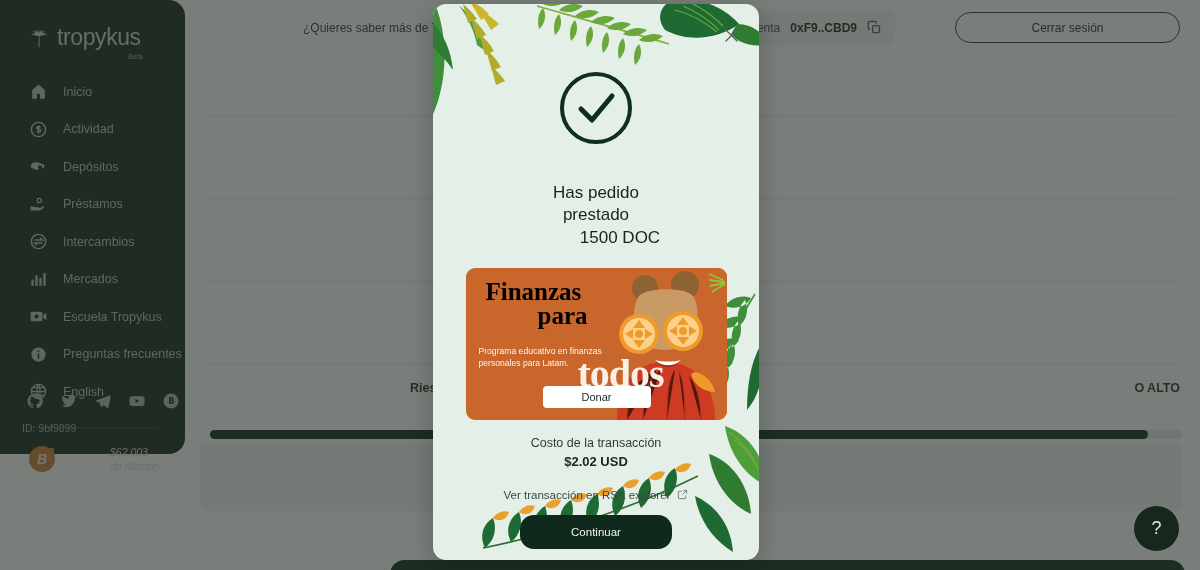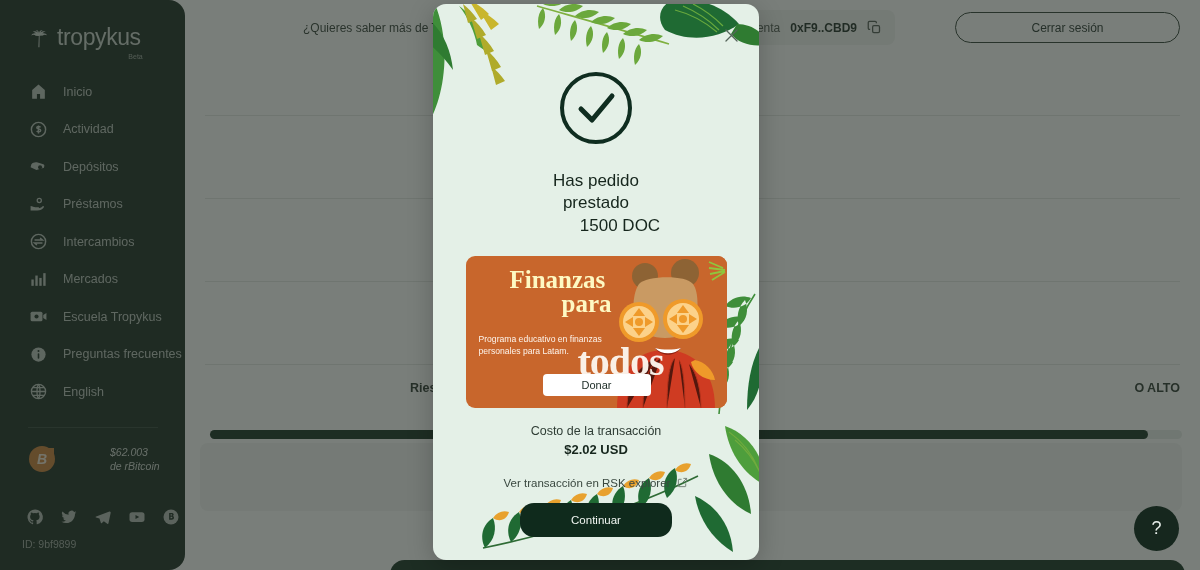--- a/index.html
+++ b/index.html
@@ -7,21 +7,21 @@
     width: 1200px; height: 570px;
     overflow: hidden;
     font-family: "Liberation Sans", sans-serif;
     background: #ffffff;
   }
   #app { position: relative; width: 1200px; height: 570px; background:#fff; }
 
   
   .sidebar {
     position: absolute; left: 0; top: 0;
-    width: 185px; height: 570px;
+    width: 185px; height: 454px;
     background: #14251c;
     border-radius: 0 16px 16px 0;
     z-index: 5;
     padding: 0;
   }
   .logo-row {
     display: flex; align-items: center; gap: 7px;
     padding: 24px 0 0 28px;
   }
   .logo-icon { width: 22px; height: 22px; color: #c9d1cb; }
@@ -177,36 +177,36 @@
     position:absolute; right: 18px; top: 22px;
     width: 19px; height: 19px; color:#55645b; cursor: pointer; z-index: 4;
   }
   .close-x svg { width:19px; height:19px; display:block; }
 
   .modal-inner { position: relative; z-index: 3; padding-top: 64px; text-align:center; }
   .check-circle {
     width: 80px; height: 80px; margin: 0 auto;
   }
   .modal-heading {
-    margin-top: 22px; font-size: 17px; line-height: 1.32;
+    margin-top: 34px; font-size: 17px; line-height: 1.32;
     color:#16261d; font-weight: 400;
   }
   .modal-heading .amt { font-weight: 400; padding-left: 48px; }
 
   .promo-card {
     position: relative; width: 261px; height: 152px; margin: 19px auto 0 auto;
     border-radius: 9px; overflow: hidden;
     background: #c8662c;
   }
   .promo-girl {
     position:absolute; right:0; top:0; width: 118px; height: 152px; overflow:hidden;
   }
   .promo-title {
-    position:absolute; left: 44px; top: 12px;
-    color:#fef9c3; font-family: "Liberation Serif", serif;
+    position:absolute; left: 20px; top: 12px;
+    color:#000000; font-family: "Liberation Serif", serif;
     font-weight: 700; font-size: 25px; line-height: 0.95; text-align: left;
   }
   .promo-title .l2 { display:block; margin-left: 52px; }
   .promo-sub {
     position:absolute; left: 13px; top: 78px; width: 150px;
     text-align:left; color:#fdf4ec; font-size: 8.6px; line-height: 1.35;
   }
   .promo-todos {
     position:absolute; left: 112px; top: 82px;
     font-family: "Liberation Serif", serif; font-weight:700; font-size: 40px;

